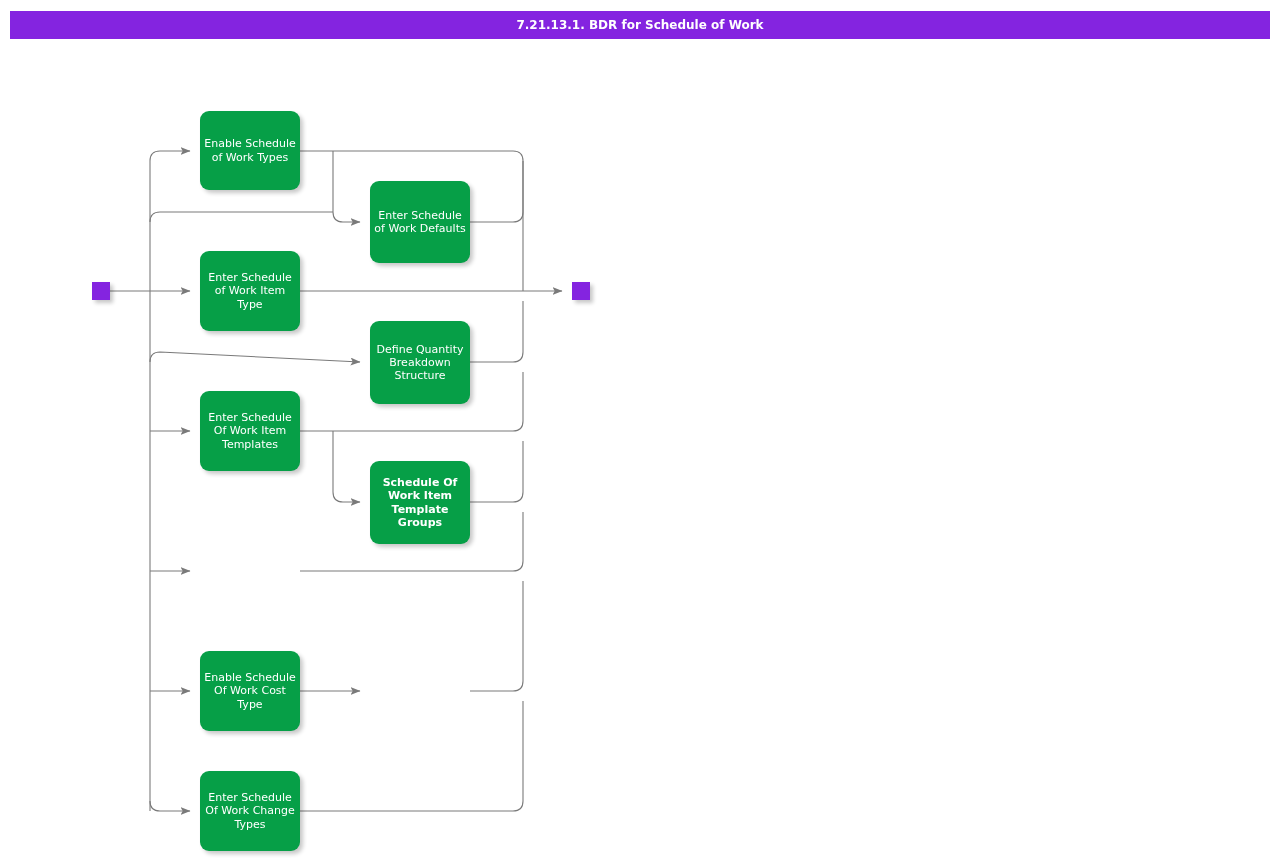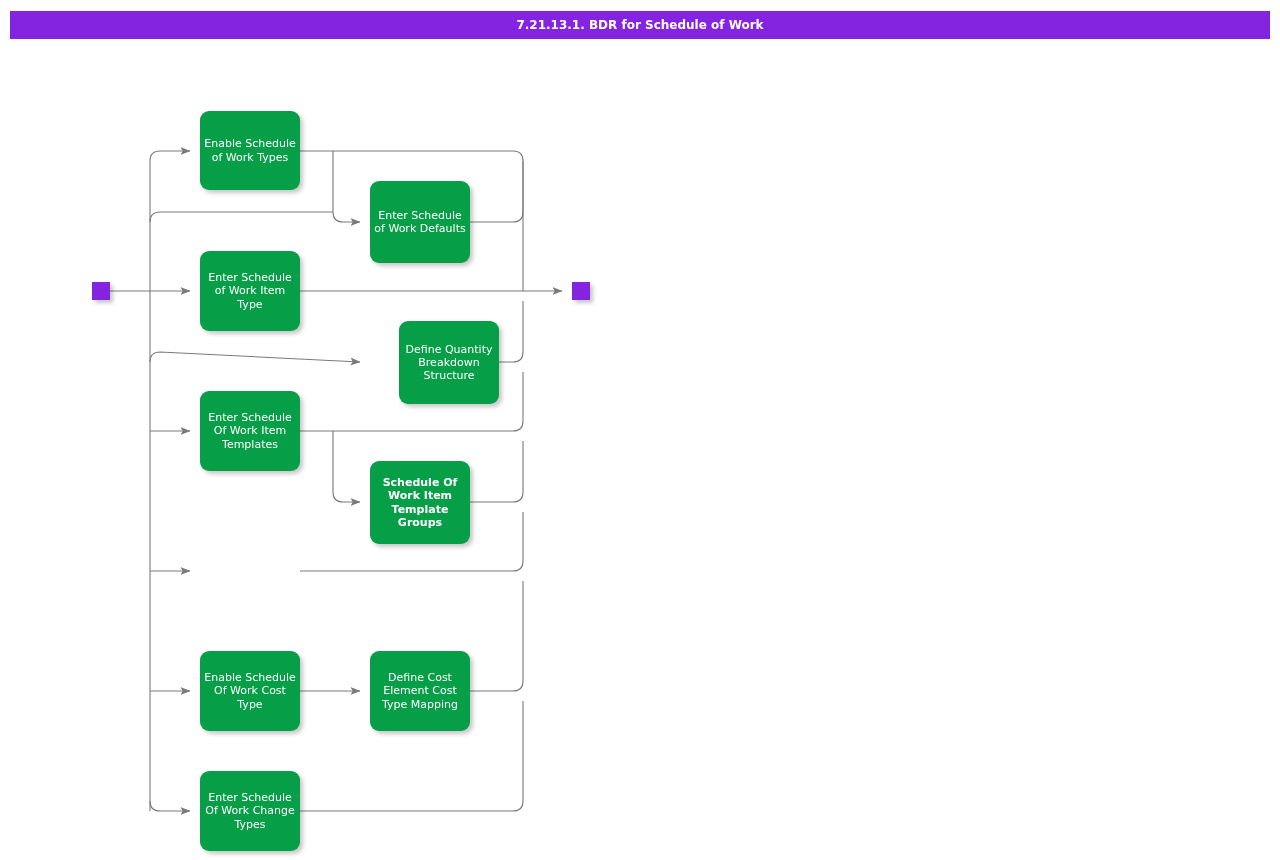--- a/index.html
+++ b/index.html
@@ -166,21 +166,21 @@
       <span class="label">Enter Schedule
 of Work Defaults</span>
     </div>
 
     <div class="node" style="left:200px; top:251px; width:100px; height:80px;">
       <span class="label">Enter Schedule
 of Work Item
 Type</span>
     </div>
 
-    <div class="node" style="left:370px; top:321px; width:100px; height:83px;margin-left:29px;">
+    <div class="node" style="left:370px; top:321px; width:100px; height:83px;">
       <span class="label">Define Quantity
 Breakdown
 Structure</span>
     </div>
 
     <div class="node" style="left:200px; top:391px; width:100px; height:80px;">
       <span class="label">Enter Schedule
 Of Work Item
 Templates</span>
     </div>
@@ -192,25 +192,20 @@
 Groups</span>
     </div>
 
 
     <div class="node" style="left:200px; top:651px; width:100px; height:80px;">
       <span class="label">Enable Schedule
 Of Work Cost
 Type</span>
     </div>
 
-    <div class="node" style="left:370px; top:651px; width:100px; height:80px;">
-      <span class="label">Define Cost
-Element Cost
-Type Mapping</span>
-    </div>
 
     <div class="node" style="left:200px; top:771px; width:100px; height:80px;">
       <span class="label">Enter Schedule
 Of Work Change
 Types</span>
     </div>
 
   </div>
 </div>
 

